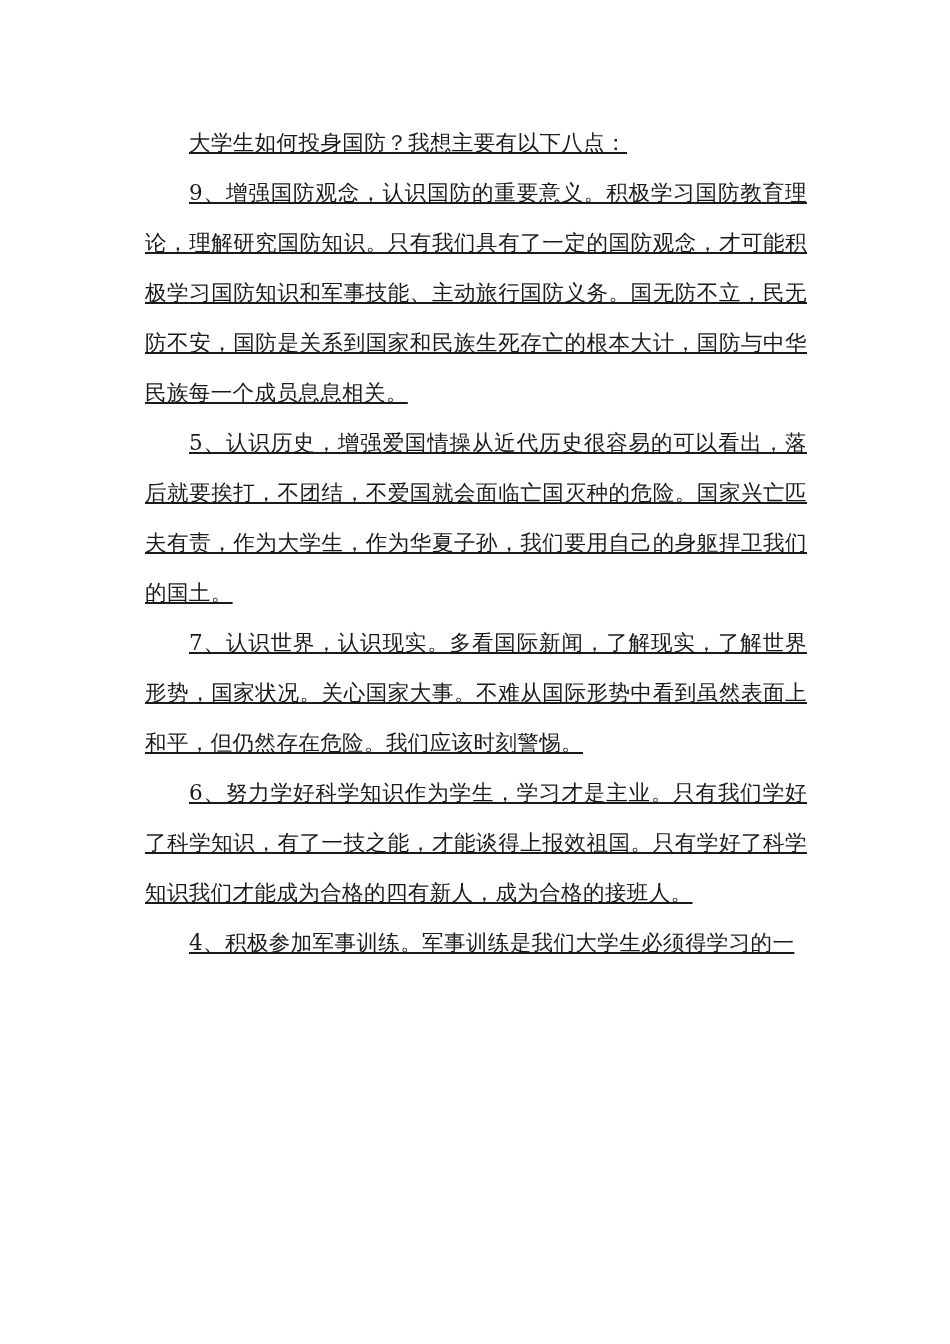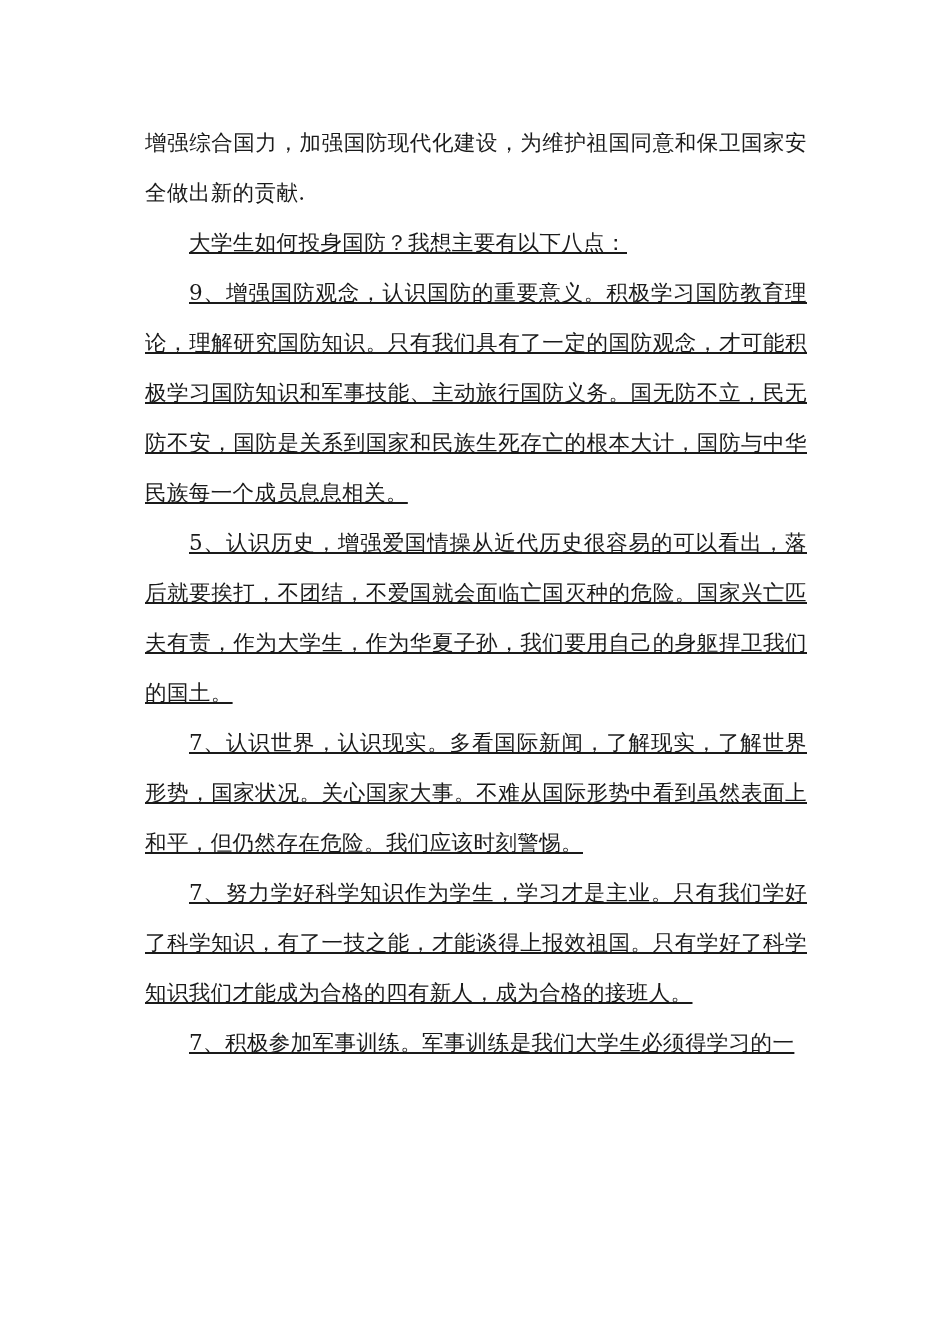--- a/index.html
+++ b/index.html
@@ -29,20 +29,19 @@
     text-justify: inter-character;
     letter-spacing: 0.4px;
     word-break: break-all;
   }
   .indent { text-indent: 44px; text-decoration: underline; }
 </style>
 </head>
 <body>
 
 <div class="page">
-  <p class="para">增强综合国力，加强国防现代化建设，为维护祖国同意和保卫国家安全做出新的贡献.</p>
   <p class="para indent">大学生如何投身国防？我想主要有以下八点：</p>
   <p class="para indent">9、增强国防观念，认识国防的重要意义。积极学习国防教育理论，理解研究国防知识。只有我们具有了一定的国防观念，才可能积极学习国防知识和军事技能、主动旅行国防义务。国无防不立，民无防不安，国防是关系到国家和民族生死存亡的根本大计，国防与中华民族每一个成员息息相关。</p>
   <p class="para indent">5、认识历史，增强爱国情操从近代历史很容易的可以看出，落后就要挨打，不团结，不爱国就会面临亡国灭种的危险。国家兴亡匹夫有责，作为大学生，作为华夏子孙，我们要用自己的身躯捍卫我们的国土。</p>
   <p class="para indent">7、认识世界，认识现实。多看国际新闻，了解现实，了解世界形势，国家状况。关心国家大事。不难从国际形势中看到虽然表面上和平，但仍然存在危险。我们应该时刻警惕。</p>
-  <p class="para indent">7、努力学好科学知识作为学生，学习才是主业。只有我们学好了科学知识，有了一技之能，才能谈得上报效祖国。只有学好了科学知识我们才能成为合格的四有新人，成为合格的接班人。</p>
-  <p class="para indent">7、积极参加军事训练。军事训练是我们大学生必须得学习的一</p>
+  <p class="para indent">6、努力学好科学知识作为学生，学习才是主业。只有我们学好了科学知识，有了一技之能，才能谈得上报效祖国。只有学好了科学知识我们才能成为合格的四有新人，成为合格的接班人。</p>
+  <p class="para indent">4、积极参加军事训练。军事训练是我们大学生必须得学习的一</p>
 </div>
 
 </body></html>

